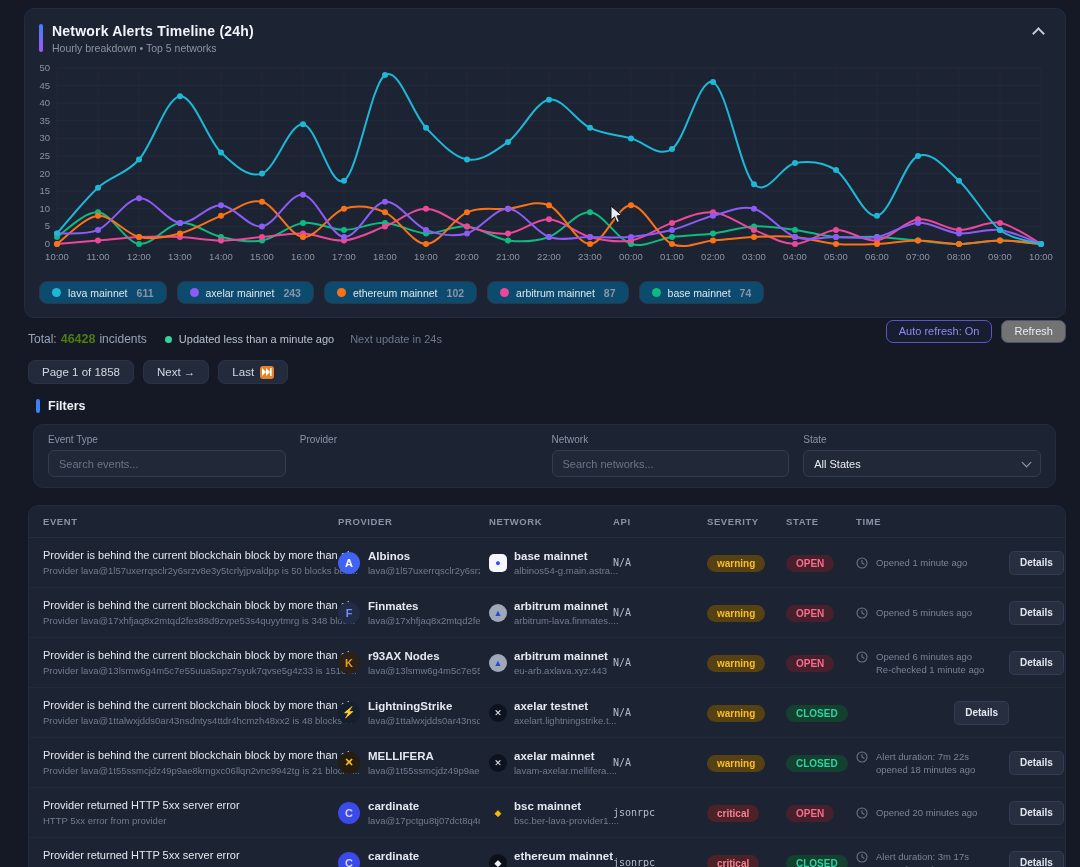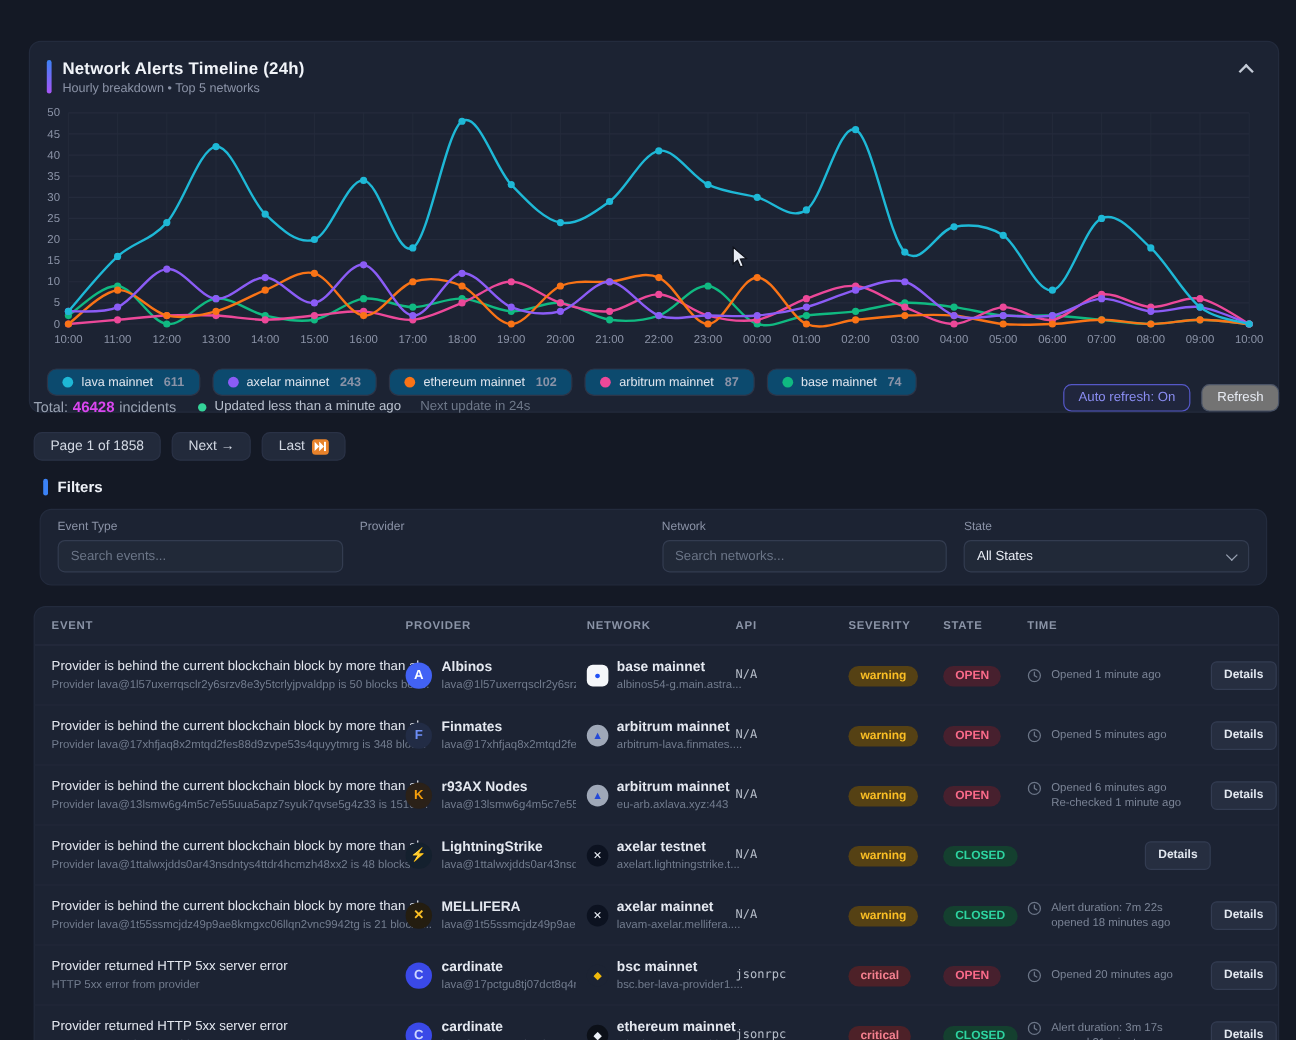--- a/index.html
+++ b/index.html
@@ -10,21 +10,21 @@
     color:#e8ecf4;
     position:relative;
   }
   .card {
     position:absolute;
     background:#1c2333;
     border:1px solid #232b3d;
     border-radius:10px;
   }
   
-  #chart-card { left:24px; top:8px; width:1042px; height:310px;margin-top:26px; }
+  #chart-card { left:24px; top:8px; width:1042px; height:310px; }
   .card-head { display:flex; align-items:flex-start; padding:14px 14px 0 14px; position:relative; }
   .accent-bar { width:4px; height:28px; border-radius:2px;
     background:linear-gradient(180deg,#3b82f6,#a855f7); margin-right:9px; margin-top:1px; }
   .card-title { font-size:14px; font-weight:bold; color:#f1f4f9; letter-spacing:.2px; }
   .card-sub { font-size:10.5px; color:#8b93a7; margin-top:3px; }
   .chevron-up {
     position:absolute; right:22px; top:20px; width:9px; height:9px; cursor:pointer;
     border-left:2px solid #c3cad6; border-top:2px solid #c3cad6; transform:rotate(45deg);
   }
   #chart-svg { position:absolute; left:0; top:48px; }
@@ -32,21 +32,21 @@
   .chip {
     display:flex; align-items:center; gap:7px; height:23px; padding:0 12px;
     background:#0c4a6e; border:1px solid #2d3548; border-radius:8px; cursor:pointer;
   }
   .chip .dot { width:9px; height:9px; border-radius:50%; }
   .chip .nm { font-size:10.5px; color:#dfe5ee; }
   .chip .ct { font-size:10.5px; color:#8b93a7; font-weight:bold; margin-left:2px; }
 
   
   #summary { position:absolute; left:28px; top:332px; display:flex; align-items:center; font-size:12px; color:#9aa3b3; }
-  #summary b { color:#d946ef; font-weight:bold; margin:0 4px; font-size:12.5px; }
+  #summary b { color:#4d7c0f; font-weight:bold; margin:0 4px; font-size:12.5px; }
   #summary .green-dot { width:7px; height:7px; border-radius:50%; background:#34d399; margin:0 7px 0 18px; }
   #summary .updated { color:#b9c1ce; font-size:11px; }
   #summary .nextup { color:#6e7889; font-size:11px; margin-left:16px; }
   #top-buttons { position:absolute; right:14px; top:320px; display:flex; gap:9px;text-align:right; }
   .btn-auto {
     height:23px; padding:0 12px; border-radius:7px; font-size:11px; line-height:21px;
     color:#8a8df2; border:1px solid #5558c8; background:rgba(85,88,200,.07); cursor:pointer;
   }
   .btn-refresh {
     height:23px; padding:0 12px; border-radius:7px; font-size:11px; line-height:21px; font-weight:normal;

